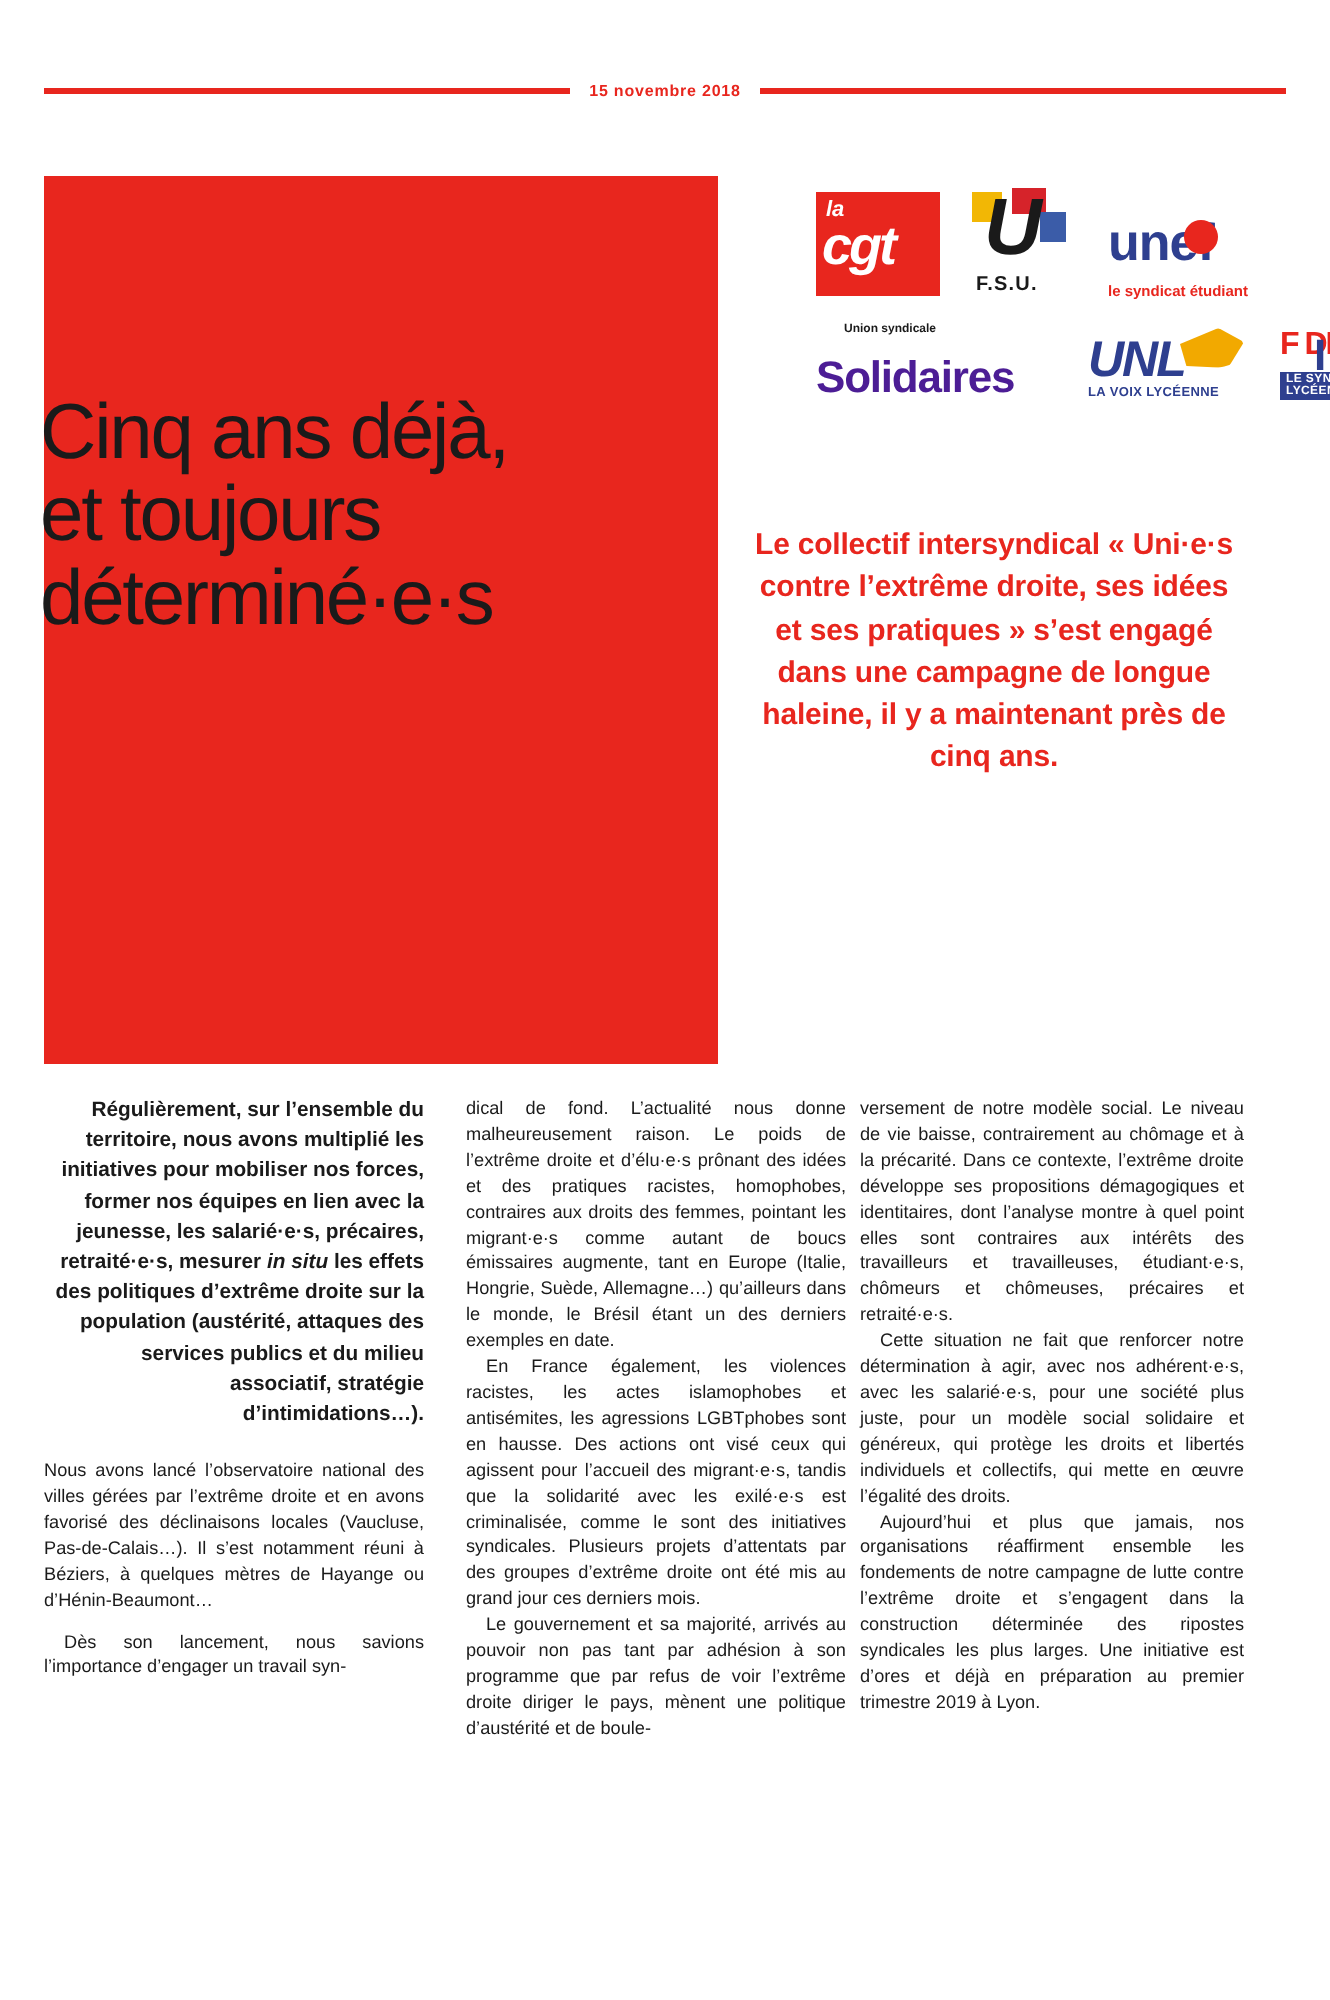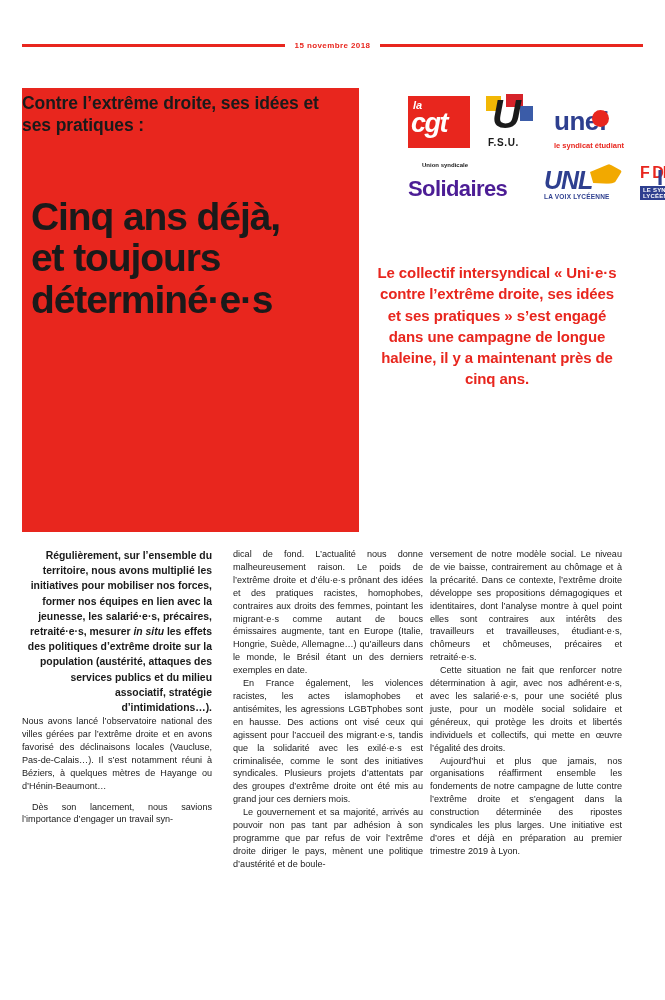--- a/index.html
+++ b/index.html
@@ -65,24 +65,23 @@
     font-weight: bold;
     line-height: 1.28;
     letter-spacing: -0.1px;
   }
   .hero-title {
     position: absolute;
     left: 20px;
     top: 196px;
     width: 330px;
     font-size: 39px;
-    font-weight: bold;
+    font-weight: normal;
     line-height: 1.06;
     letter-spacing: -1.1px;
-    margin-left: 11px;
   }
   .hero-title span {
     display: block;
   }
 
   
   .logos {
     position: absolute;
     left: 372px;
     top: 92px;
@@ -318,21 +317,21 @@
   }
   .col-1 { left: 22px; }
   .col-2 { left: 233px; }
   .col-3 { left: 430px; width: 192px; }
 
   .intro {
     font-weight: bold;
     font-size: 10.4px;
     line-height: 1.46;
     text-align: right;
-    margin-bottom: 0;
+    margin-bottom: 14px;
   }
   .intro em {
     font-style: italic;
   }
   .col-1 .body-para {
     margin-bottom: 8px;
   }
   .col-2 p, .col-3 p {
     margin-bottom: 0;
   }
@@ -342,21 +341,20 @@
 
 <div class="page">
 
   <div class="top-bar">
     <div class="top-rule"></div>
     <div class="top-date">15 novembre 2018</div>
     <div class="top-rule"></div>
   </div>
 
   <div class="hero"></div>
-  <div class="hero-kicker">Contre l’extrême droite, ses idées et ses pratiques :</div>
   <div class="hero-title">
     <span>Cinq ans déjà,</span>
     <span>et toujours</span>
     <span>déterminé·e·s</span>
   </div>
 
   <div class="logos">
 
     <div class="logo-row logo-row-1">
 

